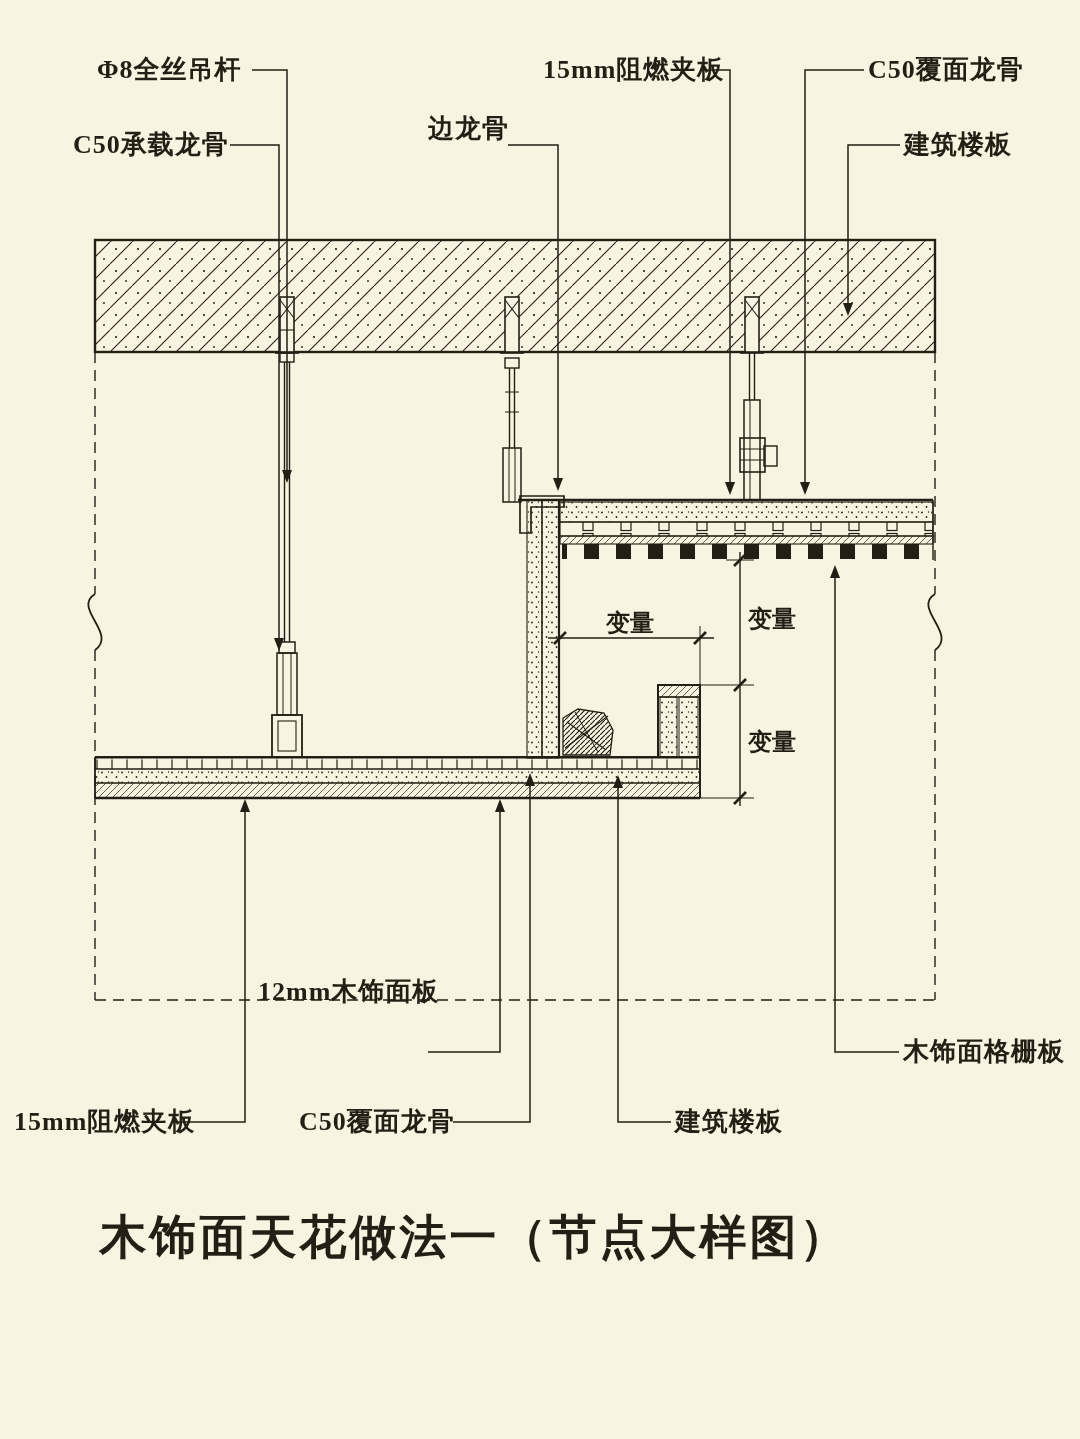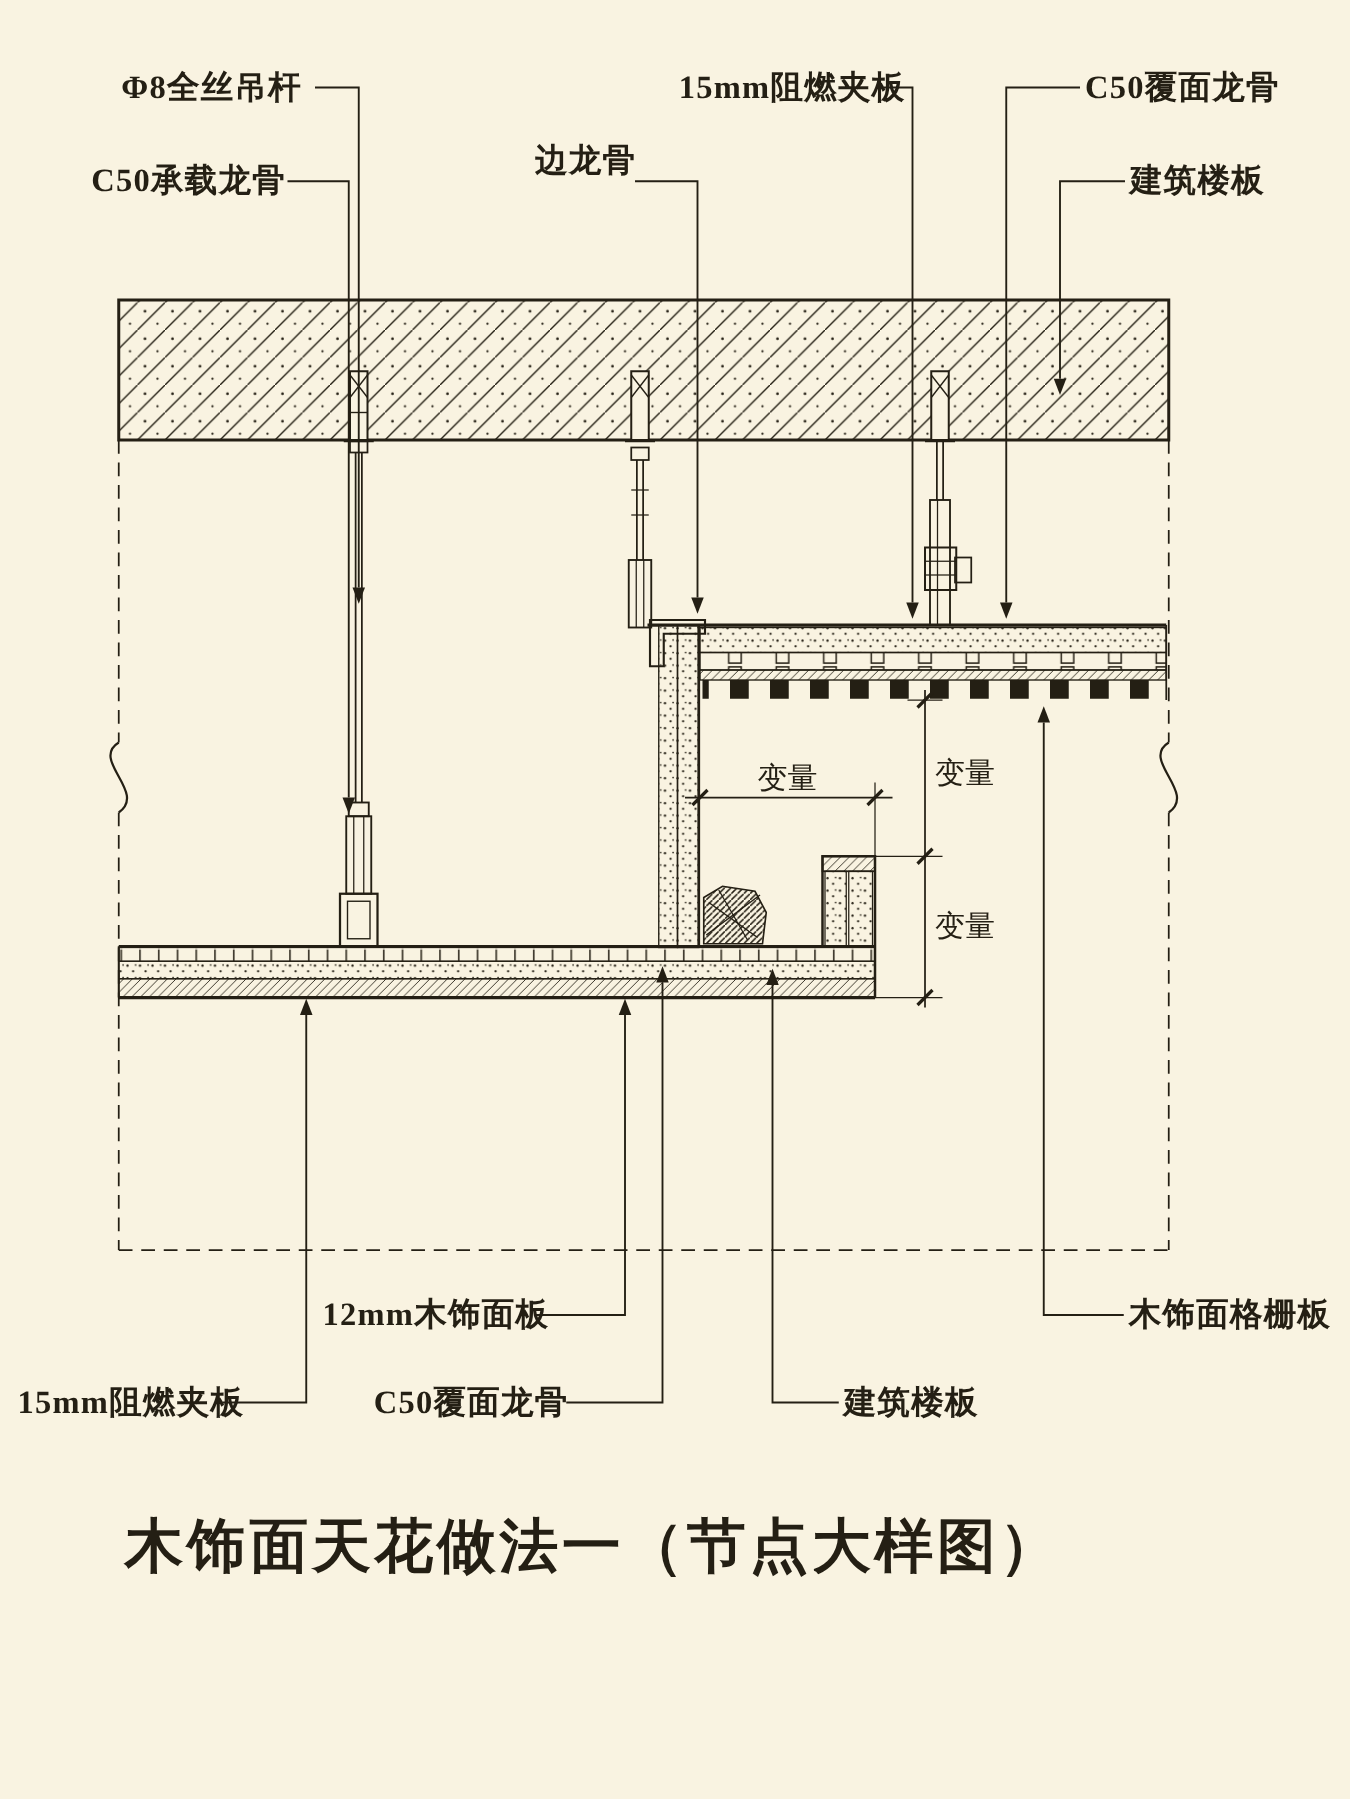--- a/index.html
+++ b/index.html
@@ -17,21 +17,21 @@
     position:absolute;
     font-size:26px;
     font-weight:600;
     letter-spacing:1px;
     white-space:nowrap;
     line-height:30px;
   }
   .dimlabel{
     position:absolute;
     font-size:24px;
-    font-weight:400;
+    font-weight:700;
     white-space:nowrap;
     line-height:26px;
   }
   .title{
     position:absolute;
     left:0;right:0;
     top:1206px;
     text-align:center;
     font-size:47px;
     font-weight:800;
@@ -221,21 +221,21 @@
     </g>
   </svg>
 
   <div class="callout" style="left:97px;top:55px">Φ8全丝吊杆</div>
   <div class="callout" style="left:73px;top:130px">C50承载龙骨</div>
   <div class="callout" style="left:428px;top:114px">边龙骨</div>
   <div class="callout" style="left:543px;top:55px">15mm阻燃夹板</div>
   <div class="callout" style="left:868px;top:55px">C50覆面龙骨</div>
   <div class="callout" style="left:904px;top:130px">建筑楼板</div>
 
-  <div class="callout" style="left:258px;top:1037px">12mm木饰面板</div>
+  <div class="callout" style="left:258px;top:977px">12mm木饰面板</div>
   <div class="callout" style="left:14px;top:1107px">15mm阻燃夹板</div>
   <div class="callout" style="left:299px;top:1107px">C50覆面龙骨</div>
   <div class="callout" style="left:675px;top:1107px">建筑楼板</div>
   <div class="callout" style="left:903px;top:1037px">木饰面格栅板</div>
 
   <div class="dimlabel" style="left:606px;top:610px">变量</div>
   <div class="dimlabel" style="left:748px;top:606px">变量</div>
   <div class="dimlabel" style="left:748px;top:729px">变量</div>
 
   <div class="title">木饰面天花做法一（节点大样图）</div>

